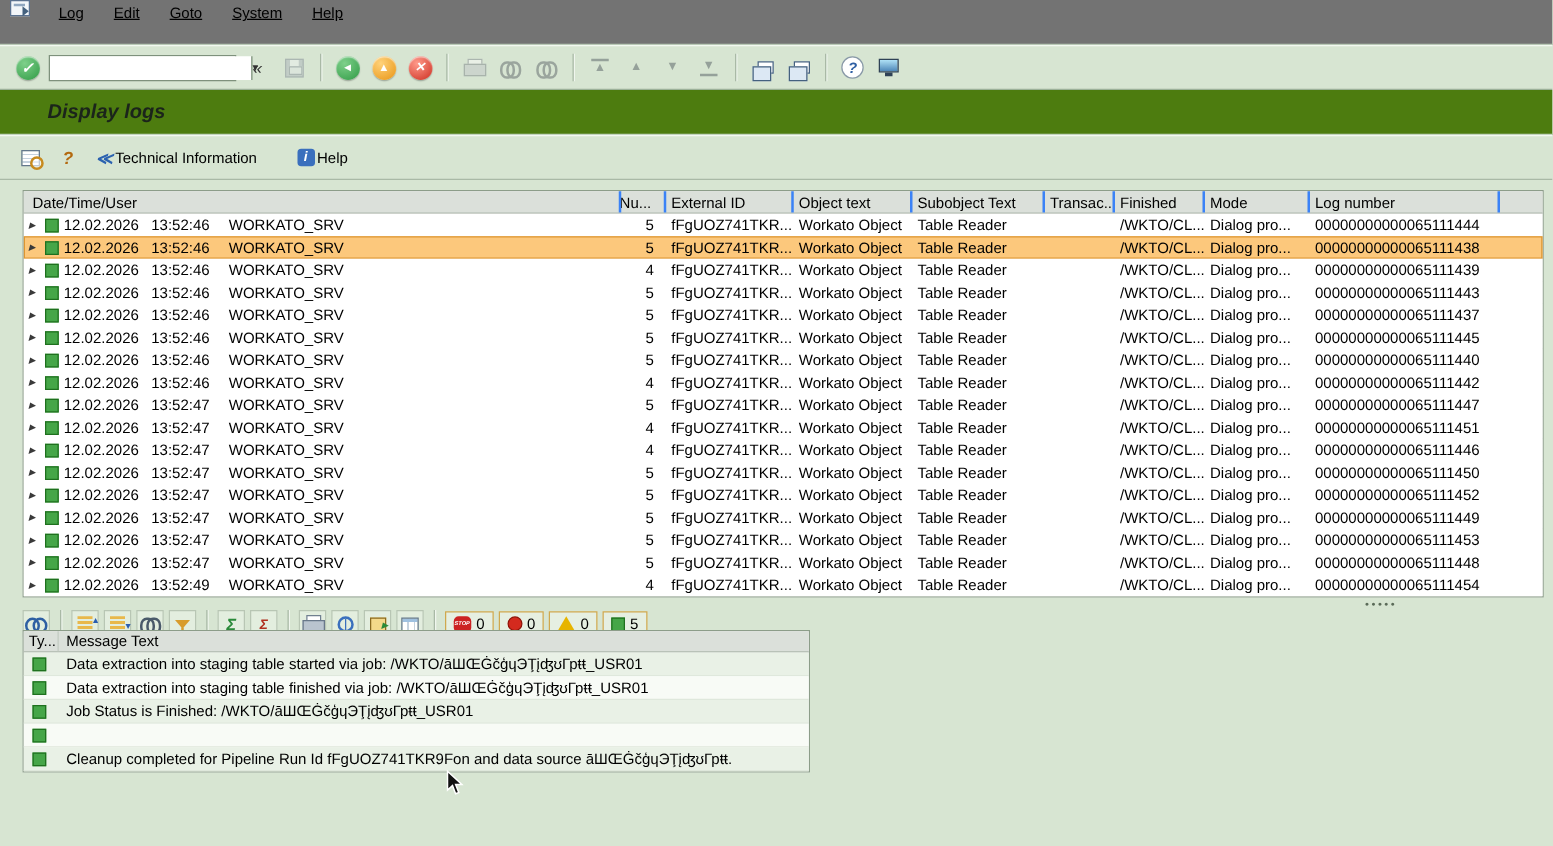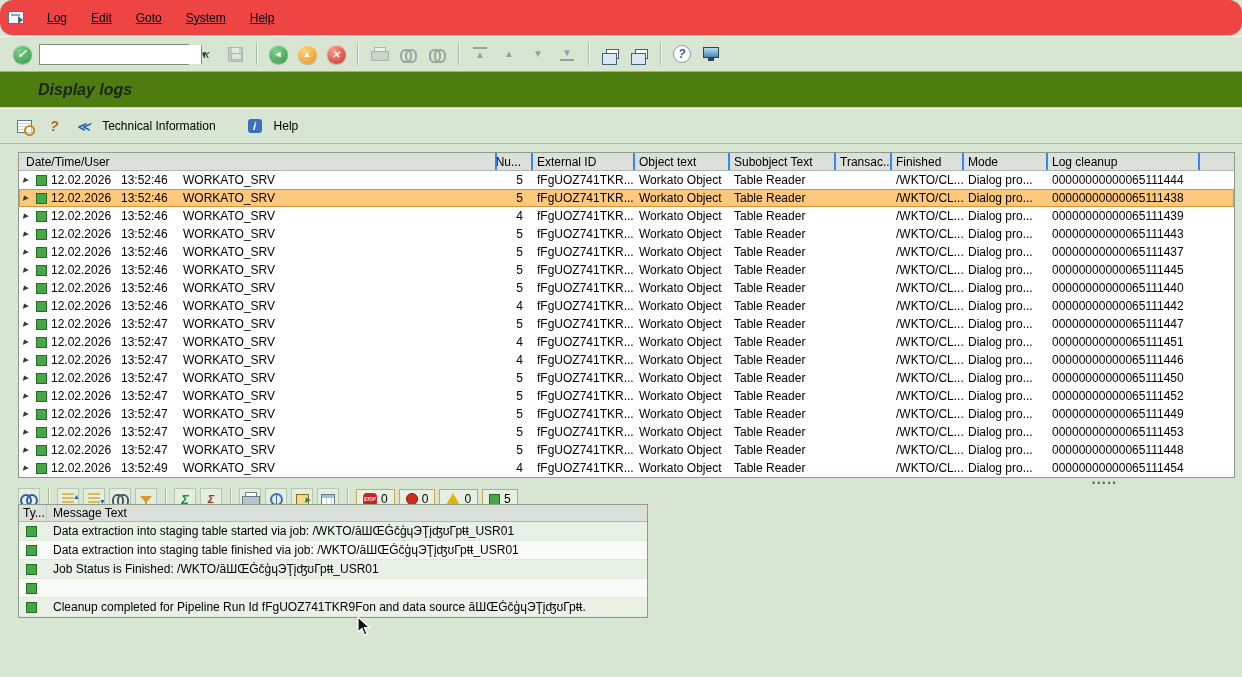--- a/index.html
+++ b/index.html
@@ -5,22 +5,22 @@
   * { box-sizing: border-box; }
   html,body { margin:0; padding:0; }
   body {
     width:1242px; height:677px; overflow:hidden; position:relative;
     background:#d7e5d2; font-family:"Liberation Sans", sans-serif;
     font-size:12px; color:#000;
   }
 
   
   .menubar {
-    height:36px; display:flex; align-items:center; gap:2px;
-    padding-left:8px; background:#ef4444; border-bottom:1px solid #b9c9b6;border-radius:13px;
+    height:36px; display:flex; align-items:flex-start; gap:2px;
+    padding-left:8px; background:#737373; border-bottom:1px solid #b9c9b6;
   }
   .winctl { width:16px; height:13px; border:1px solid #5b7290; background:#f2f6fa; position:relative; margin-right:10px; }
   .winctl::before { content:""; position:absolute; left:2px; top:2px; width:9px; height:2px; background:#8fa6c0; }
   .winctl::after { content:""; position:absolute; right:-4px; top:4px; border:4px solid transparent; border-left:5px solid #44617f; }
   .menu-item { padding:3px 11px; text-decoration:underline; cursor:default; }
 
   .toolbar {
     height:36px; display:flex; align-items:center; gap:5px; padding-left:10px;
     background:#d7e5d2; border-bottom:1px solid #9cb199; border-top:1px solid #f2f8f0;
   }
@@ -66,21 +66,21 @@
   .i-monitor { width:16px; height:11px; border:1px solid #2f4256; background:linear-gradient(#aee0f5,#4d86b8); position:relative; margin-bottom:3px; }
   .i-monitor::after { content:""; position:absolute; left:4px; bottom:-4px; width:6px; height:3px; background:#2f4256; }
 
   
   .title-strip { height:36px; display:flex; align-items:center; padding-left:38px;
                  background:#4d7c0f; border-bottom:1px solid #c3d4bf; }
   .title-strip h1 { font-size:16px; font-weight:bold; font-style:italic; margin:0; color:#1b241b; }
 
   .app-toolbar { height:36px; display:flex; align-items:center; gap:8px; padding-left:12px;
                  background:#d7e5d2; border-bottom:1px solid #a9b9a6; border-top:1px solid #f2f8f0; }
-  .app-btn { display:flex; align-items:center; gap:12px; padding:2px 5px; cursor:default; }
+  .app-btn { display:flex; align-items:center; gap:2px; padding:2px 5px; cursor:default; }
   .i-detail { width:15px; height:13px; border:1px solid #64788c;
               background:repeating-linear-gradient(#fff 0 2px, #c5d2de 2px 3px); position:relative; }
   .i-detail::after { content:""; position:absolute; right:-4px; bottom:-4px; width:7px; height:7px; border:2px solid #c78a1e; border-radius:50%; background:rgba(255,255,255,.6); }
   .i-question::before { content:"?"; font-size:14px; font-weight:bold; color:#b36a10; }
   .i-techinfo::before { content:"≪"; font-size:13px; font-weight:bold; color:#2b62b0; }
   .i-info { width:14px; height:14px; background:#3a6fbd; border-radius:3px; color:#fff; display:flex; align-items:center; justify-content:center; font-style:italic; font-weight:bold; }
   .i-info::before { content:"i"; font-size:11px; }
 
   
   .log-table { position:absolute; left:18px; top:152px; width:1217px; background:#fff; border:1px solid #8c9d89; }
@@ -244,21 +244,21 @@
 <div class="log-table">
   <div class="lheader">
     <span class="hcell w-dtu" style="padding-left:7px;">Date/Time/User</span>
     <span class="hcell w-num">Nu...</span>
     <span class="hcell w-ext">External ID</span>
     <span class="hcell w-obj">Object text</span>
     <span class="hcell w-sub">Subobject Text</span>
     <span class="hcell w-tra">Transac...</span>
     <span class="hcell w-prg">Finished</span>
     <span class="hcell w-mod">Mode</span>
-    <span class="hcell w-log">Log cleanup</span>
+    <span class="hcell w-log">Log number</span>
     <span class="hcell w-fill"></span>
   </div>
   <div>
 
       <div class="lrow">
         <span class="cell w-dtu">
           <i class="tri"></i>
           <i class="gsq"></i>
           <span class="f-date">12.02.2026</span>
           <span class="f-time">13:52:46</span>

